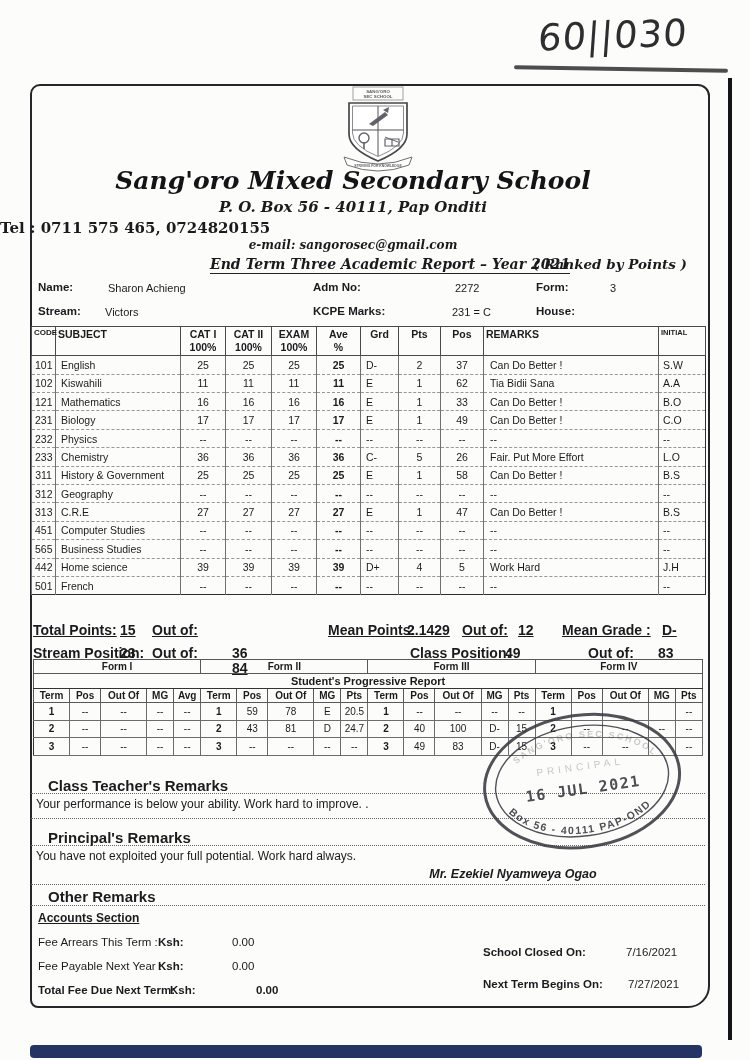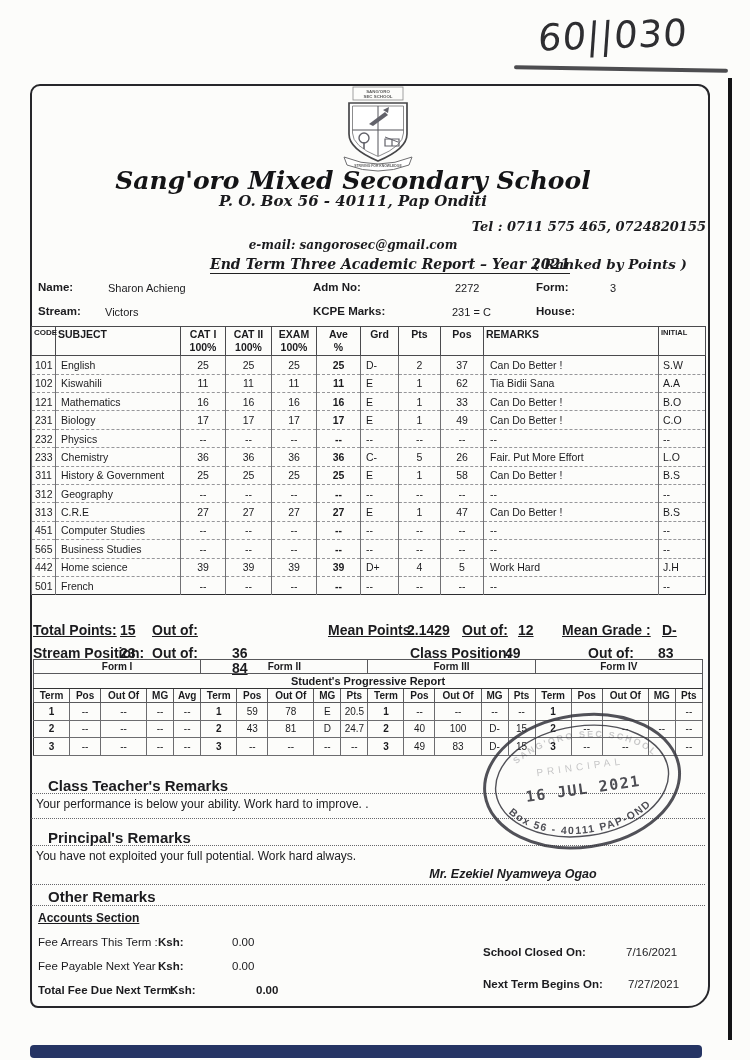--- a/index.html
+++ b/index.html
@@ -15,24 +15,24 @@
 
   
   .doc-border{position:absolute;left:30px;top:84px;width:676px;height:920px;
     border:2px solid #26262a;border-radius:10px 12px 22px 8px;}
   .scan-line{position:absolute;left:728px;top:78px;width:4px;height:962px;background:#141416;}
   .bottom-bar{position:absolute;left:30px;top:1045px;width:672px;height:13px;background:#253463;border-radius:4px;}
 
   
   .school-name{position:absolute;left:0;top:166px;width:706px;text-align:center;
     font-family:"DejaVu Serif",serif;font-style:italic;font-weight:700;font-size:25px;color:#141416;}
-  .addr{position:absolute;left:0;top:192px;width:706px;text-align:center;
+  .addr{position:absolute;left:0;top:198px;width:706px;text-align:center;
     font-family:"DejaVu Serif",serif;font-style:italic;font-weight:700;font-size:15px;}
-  .tel{position:absolute;left:0;top:219px;width:706px;text-align:right;
-    font-family:"DejaVu Serif",serif;font-style:italic;font-weight:700;font-size:13px;}
+  .tel{position:absolute;left:0;top:219px;width:706px;text-align:left;
+    font-family:"DejaVu Serif",serif;font-weight:700;font-size:15px;}
   .email{position:absolute;left:0;top:238px;width:706px;text-align:center;
     font-family:"DejaVu Serif",serif;font-style:italic;font-weight:700;font-size:12px;}
   .report-title{position:absolute;left:210px;top:256px;font-family:"DejaVu Serif",serif;font-style:italic;
     font-weight:700;font-size:14px;border-bottom:1.6px solid #222;padding-bottom:1px;}
   .ranked{position:absolute;left:533px;top:256px;font-family:"DejaVu Serif",serif;font-style:italic;
     font-weight:700;font-size:13.5px;}
 
   .lbl{font-weight:700;font-size:11.5px;}
   .val{font-size:11px;}
 

